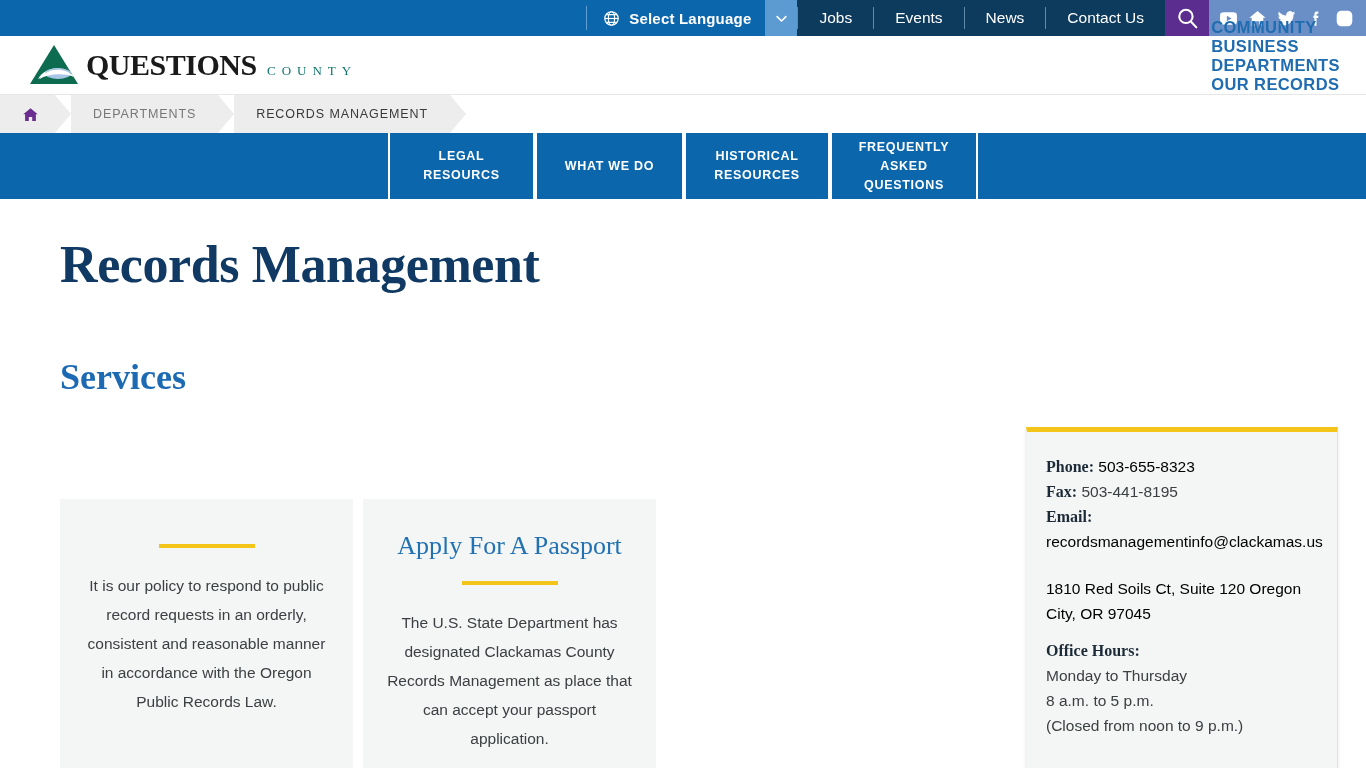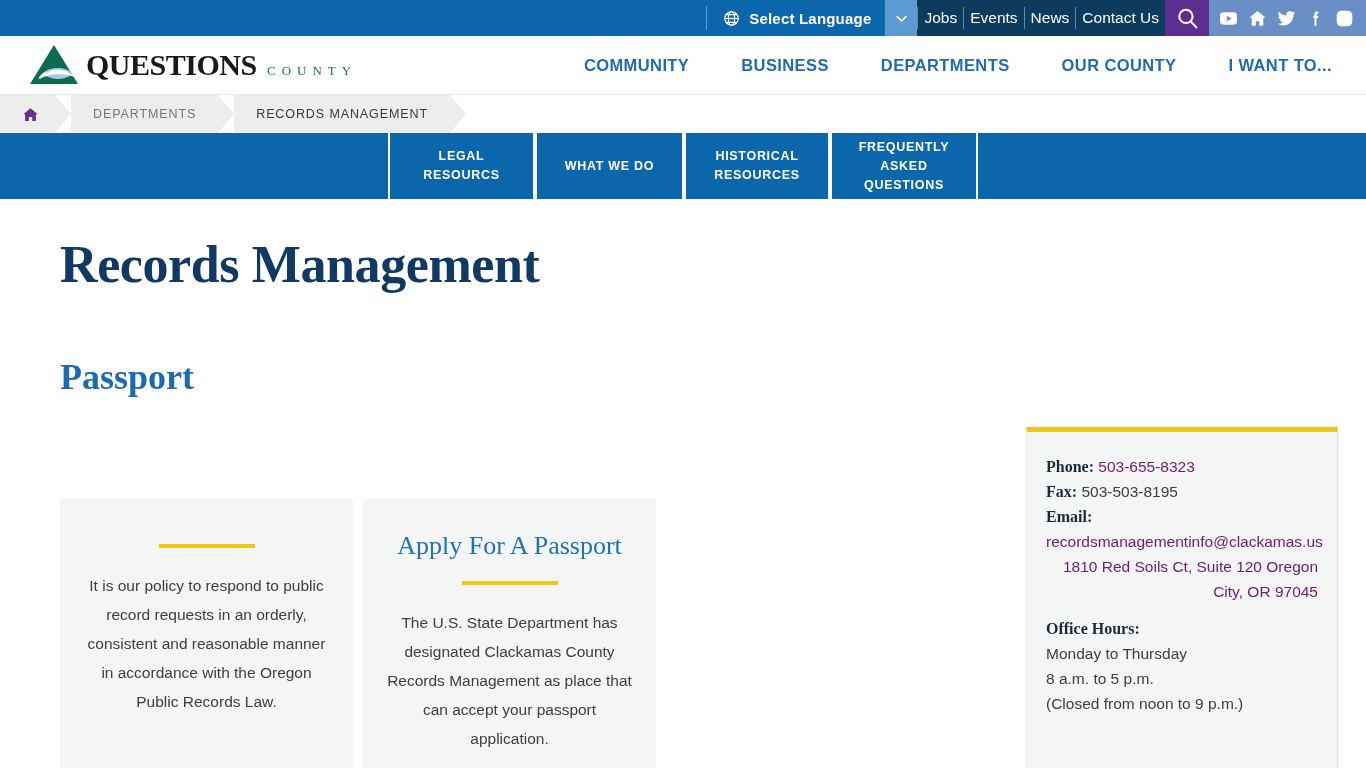--- a/index.html
+++ b/index.html
@@ -45,21 +45,21 @@
   }
   .caret-svg { width: 15px; height: 15px; display:block; }
 
   .darknav {
     display: flex; align-items: stretch;
     background: #0d3b5e;
   }
   .darknav .sep { width: 1px; background: #5e8bab; margin: 7px 0; }
   .dn-item {
     display: flex; align-items: center;
-    padding: 0 6px;
+    padding: 0 21px;
     color: #ffffff;
     font-size: 15.5px;
     white-space: nowrap;
   }
   .search-btn {
     width: 44px;
     background: #5b2d8e;
     display: flex; align-items: center; justify-content: center;
   }
   .search-svg { width: 25px; height: 25px; display: block; }
@@ -100,21 +100,22 @@
     color: #0f766e;
     letter-spacing: 6px;
     text-align: center;
     margin-top: 3px;
     padding-left: 6px;
   }
   .mainnav {
     margin-left: auto;
     display: flex;
     align-items: flex-start;
-    padding-right: 8px;
+    padding-right: 0;
+    flex-direction: column;
   }
   .mn-item {
     color: #1f6cb0;
     font-family: "Liberation Sans Narrow", "Liberation Sans", sans-serif;
     font-weight: bold;
     font-size: 16.5px;
     letter-spacing: .4px;
     padding: 0 26px;
     white-space: nowrap;
   }
@@ -252,22 +253,22 @@
     line-height: 25px;
     color: #3c4043;
   }
   .sb-line { display: block; }
   .sb-lbl {
     font-family: "Liberation Serif", serif;
     font-weight: bold;
     font-size: 16px;
     color: #1b2a36;
   }
-  .sb-link { color: #701a75; text-align: right; }
-  .sb-para { }
+  .sb-link { color: #000000; }
+  .sb-para { margin-top: 22px; }
   .sb-group { margin-top: 12px; }
 </style>
 </head>
 <body>
 
 <div class="topbar">
 
   <div class="lang-block">
     <div class="lang-sep"></div>
     <div class="lang-item">
@@ -355,21 +356,21 @@
     <span class="logo-text">
       <span class="logo-name">QUESTIONS</span>
       <span class="logo-sub">COUNTY</span>
     </span>
   </div>
 
   <div class="mainnav">
     <div class="mn-item">COMMUNITY</div>
     <div class="mn-item">BUSINESS</div>
     <div class="mn-item">DEPARTMENTS</div>
-    <div class="mn-item">OUR COUNTY</div>
+    <div class="mn-item">OUR RECORDS</div>
     <div class="mn-item">I WANT TO...</div>
   </div>
 </div>
 
 <div class="crumbs">
   <div class="crumb home">
     <span>
       <svg class="home-svg" viewBox="0 0 24 24" fill="#6b2d8f">
         <path d="M12 3 1.8 11.6h2.6V21h5.2v-5.4h4.8V21h5.2v-9.4h2.6L12 3z"></path>
       </svg>
@@ -385,21 +386,21 @@
   <div class="sn-item" style="width:149px">WHAT WE DO</div>
   <div class="sn-item" style="width:146px">HISTORICAL RESOURCES</div>
   <div class="sn-item" style="width:148px">FREQUENTLY ASKED QUESTIONS</div>
   <div class="sn-spacer" style="flex:1"></div>
 </div>
 
 <div class="body-wrap">
 
   <div class="main-col">
     <h1 class="page-title">Records Management</h1>
-    <h2 class="sub-title">Passport</h2>
+    <h2 class="sub-title">Services</h2>
 
     <div class="cards">
       <div class="card">
         <div class="card-rule"></div>
         <p class="card-text">It is our policy to respond to public record requests in an orderly, consistent and reasonable manner in accordance with the Oregon Public Records Law.</p>
       </div>
       <div class="card">
         <div class="card-title">Apply For A Passport</div>
         <div class="card-rule"></div>
         <p class="card-text">The U.S. State Department has designated Clackamas County Records Management as place that can accept your passport application.</p>
@@ -407,21 +408,21 @@
     </div>
   </div>
 
   <div class="sidebar">
     <div class="sb-line">
       <span class="sb-lbl">Phone:</span>
       <span class="sb-link">503-655-8323</span>
     </div>
     <div class="sb-line">
       <span class="sb-lbl">Fax:</span>
-      <span>503-503-8195</span>
+      <span>503-441-8195</span>
     </div>
     <div class="sb-line">
       <span class="sb-lbl">Email:</span>
       <span class="sb-link">recordsmanagementinfo@clackamas.us</span>
     </div>
 
     <div class="sb-para sb-link">1810 Red Soils Ct, Suite 120 Oregon City, OR 97045</div>
 
     <div class="sb-group">
       <div class="sb-lbl">Office Hours:</div>

